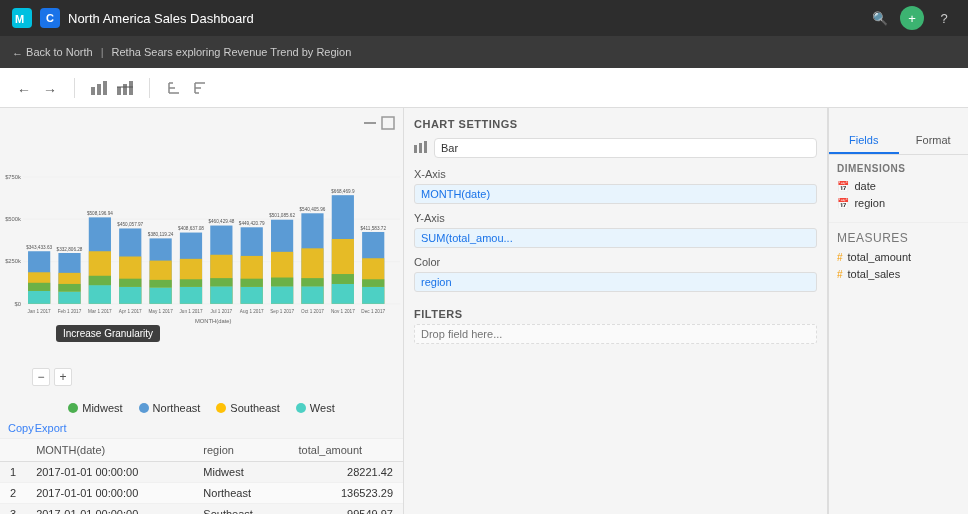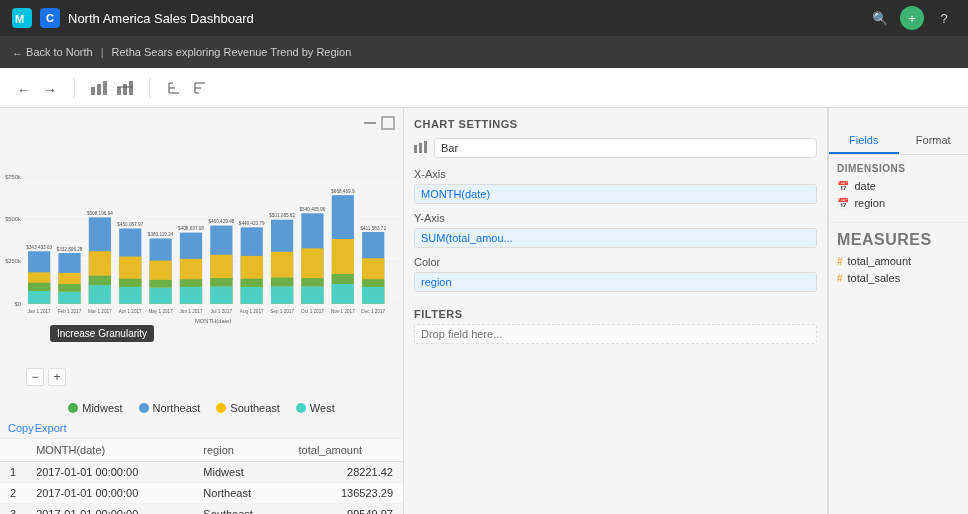--- a/index.html
+++ b/index.html
@@ -67,21 +67,21 @@
     .fields-tabs { display: flex; border-bottom: 1px solid #ddd; }
     .fields-tab { flex: 1; padding: 6px; text-align: center; font-size: 11px; cursor: pointer; color: #555; margin-top: 20px; }
     .fields-tab.active { color: #1a73e8; border-bottom: 2px solid #1a73e8; }
     .fields-section { padding: 8px; }
     .fields-section-title { font-size: 10px; font-weight: 600; color: #777; text-transform: uppercase; letter-spacing: 0.5px; margin-bottom: 6px; }
     .field-item { display: flex; align-items: center; gap: 5px; font-size: 11px; color: #333; margin-bottom: 5px; cursor: pointer; }
     .field-icon { font-size: 10px; }
     .field-icon.calendar { color: #1a73e8; }
     .field-icon.hash { color: #f59e0b; }
     .measures-section { padding: 8px; border-top: 1px solid #eee; }
-    .measures-title { font-size: 16px; font-weight: 700; color: #777; text-transform: uppercase; letter-spacing: 0.5px; margin-bottom: 6px; }
+    .measures-title { font-size: 12px; font-weight: 400; color: #777; text-transform: uppercase; letter-spacing: 0.5px; margin-bottom: 6px; }
 
     
     .tooltip-box {
       position: absolute; bottom: 48px; left: 32px;
       background: rgba(0,0,0,0.75); color: white; font-size: 10px;
       padding: 3px 7px; border-radius: 3px; pointer-events: none; white-space: nowrap;
     }
 
     
     .granularity-row { display: flex; align-items: center; gap: 4px; padding: 2px 8px 4px; }
@@ -302,21 +302,21 @@
           <div class="legend-item">
             <div class="legend-dot" style="background:#ffc107"></div>
             <span>Southeast</span>
           </div>
           <div class="legend-item">
             <div class="legend-dot" style="background:#4dd0c4"></div>
             <span>West</span>
           </div>
         </div>
 
-        <div style="position:absolute;bottom:28px;left:18px;">
+        <div style="position:absolute;bottom:28px;left:24px;">
           <div class="tooltip-box">
             <span>Increase Granularity</span>
           </div>
           <div class="granularity-row">
             <div class="gran-btn">−</div>
             <div class="gran-btn">+</div>
           </div>
         </div>
 
         <div style="position:absolute;top:8px;right:8px;display:flex;gap:4px">

